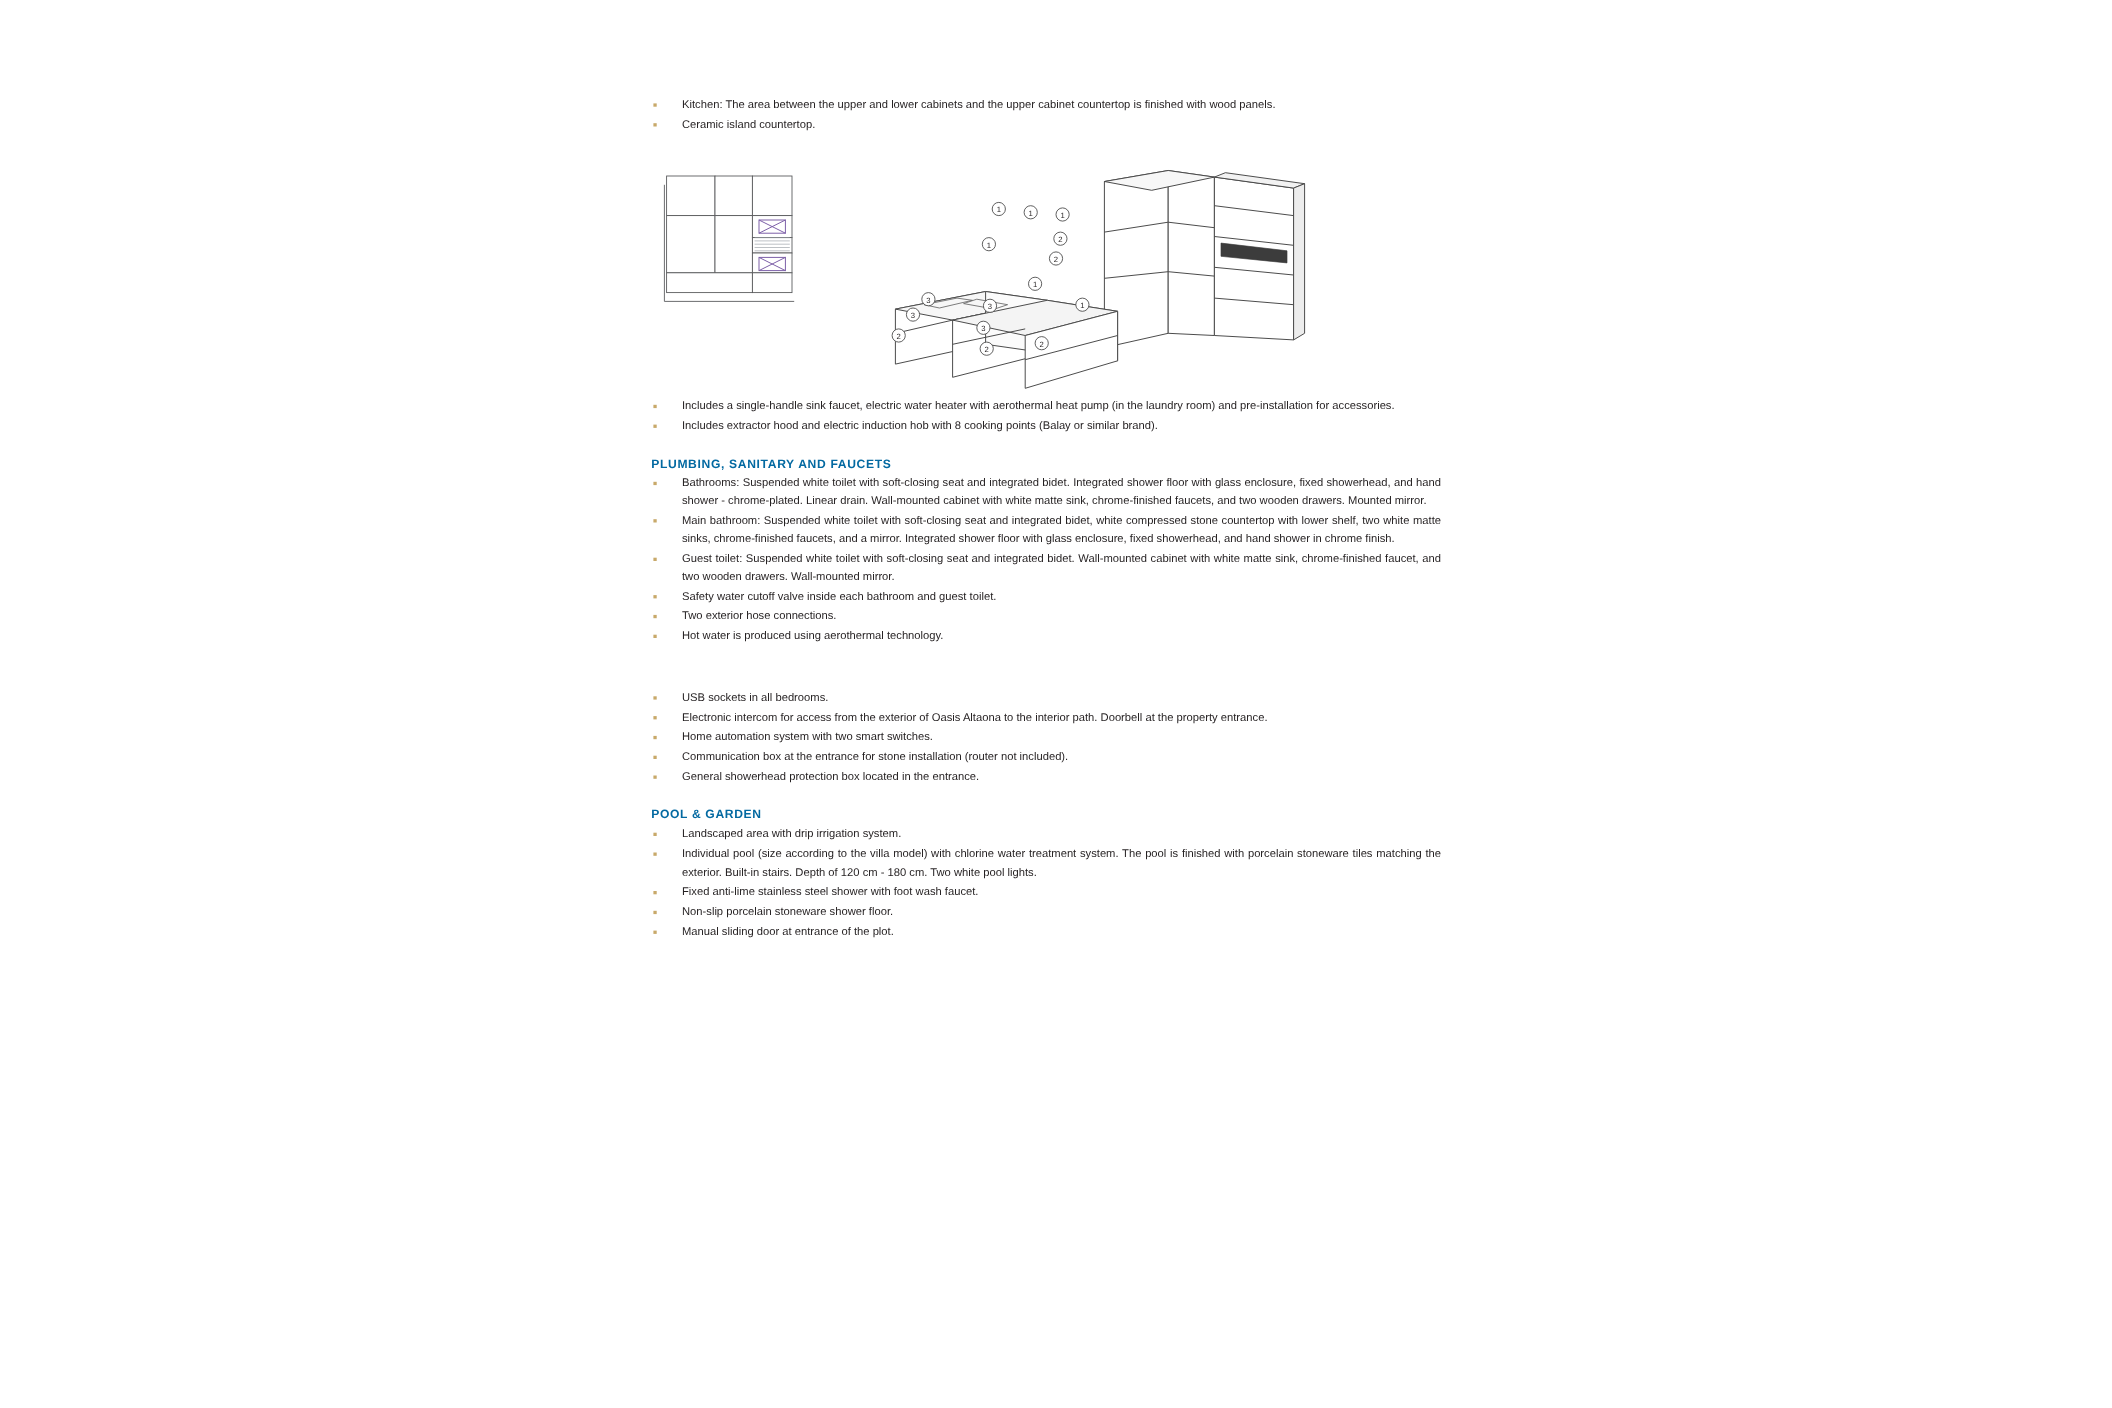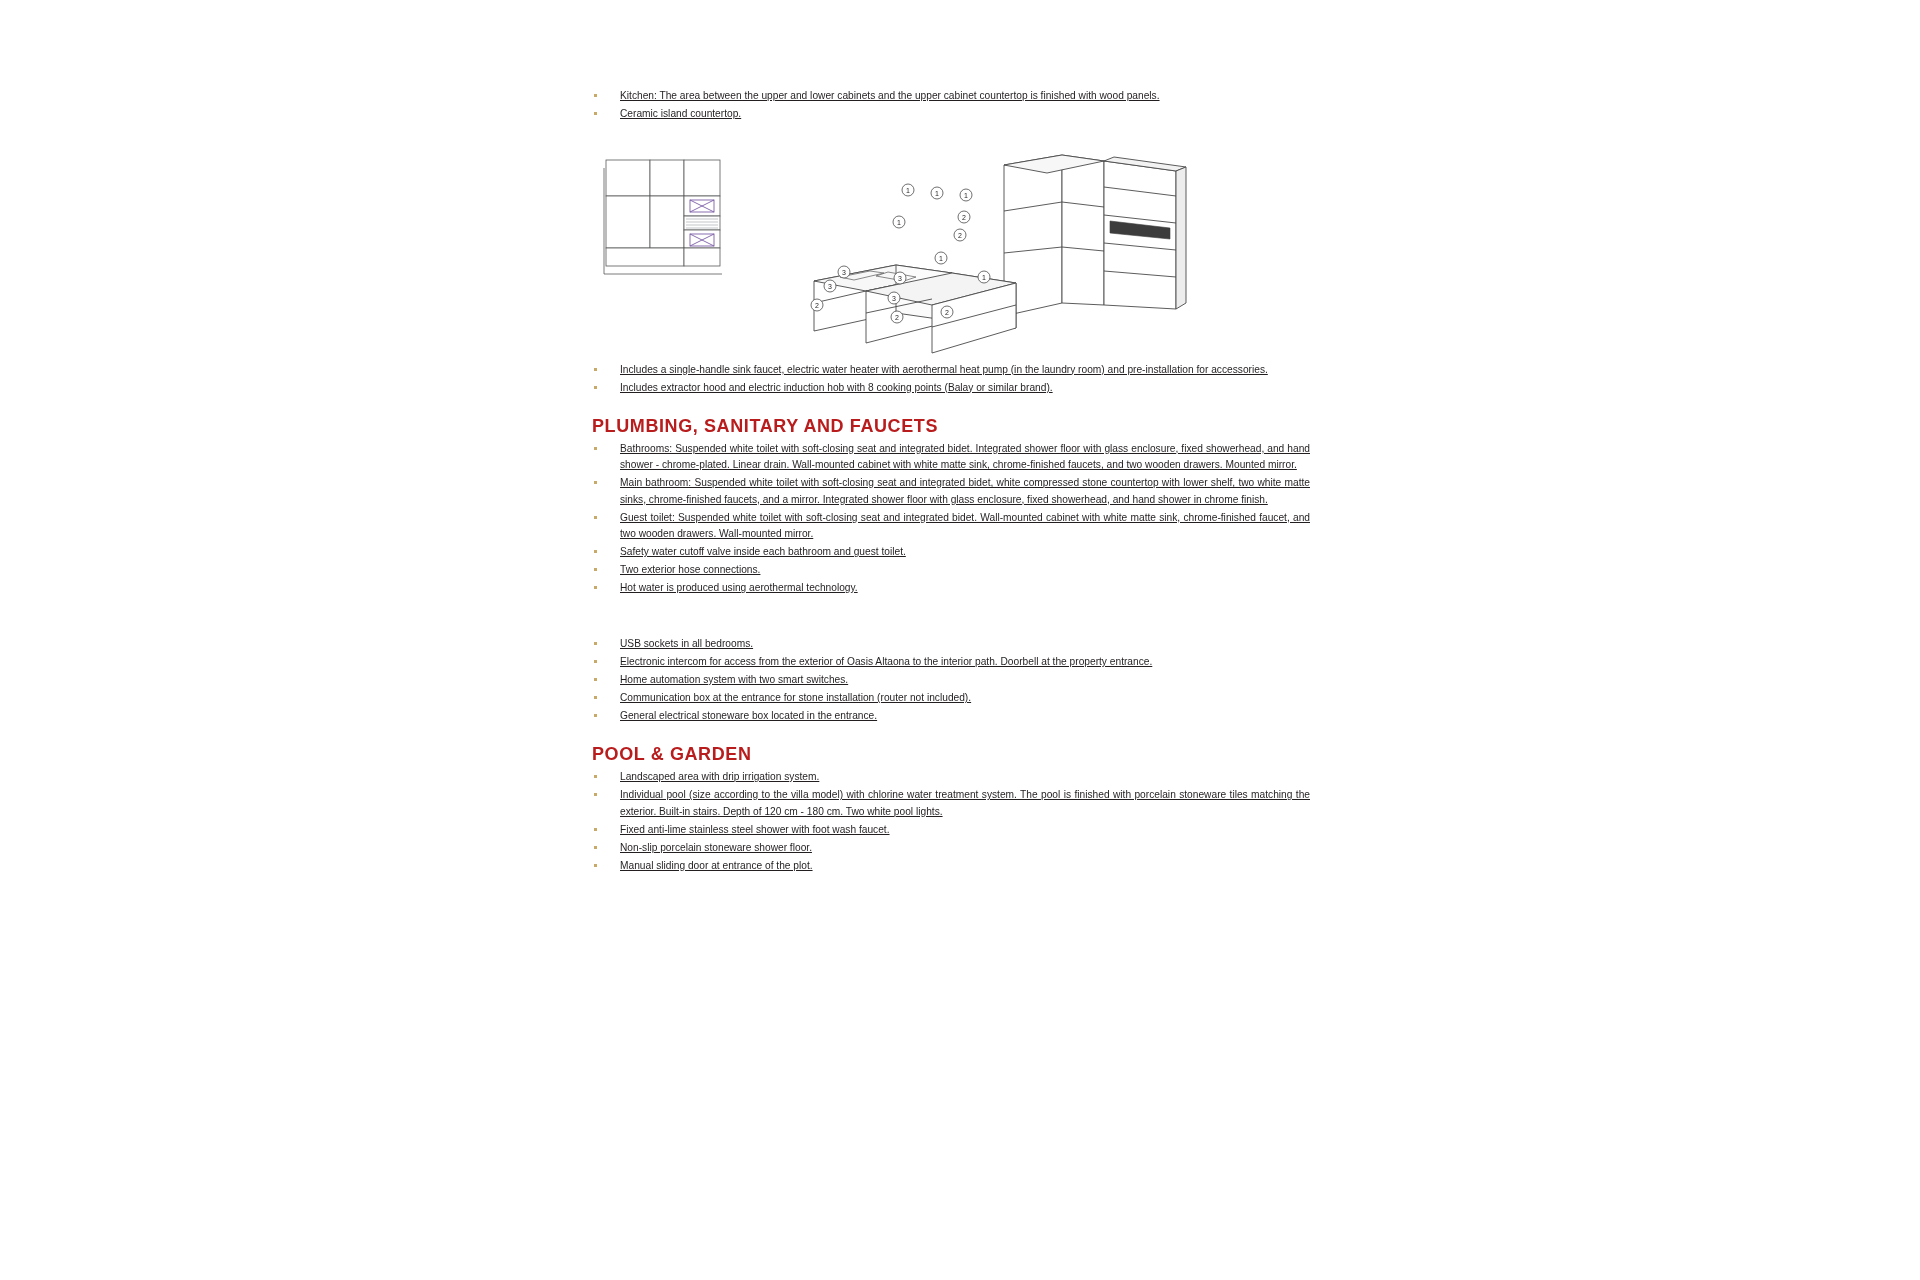--- a/index.html
+++ b/index.html
@@ -36,37 +36,36 @@
     padding: 0;
   }
   ul.bl > li {
     position: relative;
     padding-left: 28px;
     font-size: 10.2px;
     line-height: 16.5px;
     text-align: justify;
     margin: 0 0 1.5px 0;
     color: #231f20;
-    text-decoration: underline;
   }
   ul.bl > li::before {
     content: "";
     position: absolute;
     left: 2px;
     top: 6px;
     width: 3px;
     height: 3px;
     background: #c8a96a;
   }
 
   
   h2.sec {
-    font-size: 18px;
+    font-size: 11px;
     letter-spacing: 0.6px;
-    color: #b91c1c;
+    color: #0369a1;
     font-weight: bold;
     margin: 0 0 4px 0;
     padding: 0;
   }
   .gap-md { height: 18px; }
   .gap-xl { height: 38px; }
 
   
   .figure {
     position: relative;
@@ -225,21 +224,21 @@
       <li>Hot water is produced using aerothermal technology.</li>
     </ul>
 
     <div class="gap-xl"></div>
 
     <ul class="bl">
       <li>USB sockets in all bedrooms.</li>
       <li>Electronic intercom for access from the exterior of Oasis Altaona to the interior path. Doorbell at the property entrance.</li>
       <li>Home automation system with two smart switches.</li>
       <li>Communication box at the entrance for stone installation (router not included).</li>
-      <li>General electrical stoneware box located in the entrance.</li>
+      <li>General showerhead protection box located in the entrance.</li>
     </ul>
 
     <div class="gap-md"></div>
 
     <h2 class="sec">POOL &amp; GARDEN</h2>
     <ul class="bl">
       <li>Landscaped area with drip irrigation system.</li>
       <li>Individual pool (size according to the villa model) with chlorine water treatment system. The pool is finished with porcelain stoneware tiles matching the exterior. Built-in stairs. Depth of 120 cm - 180 cm. Two white pool lights.</li>
       <li>Fixed anti-lime stainless steel shower with foot wash faucet.</li>
       <li>Non-slip porcelain stoneware shower floor.</li>

